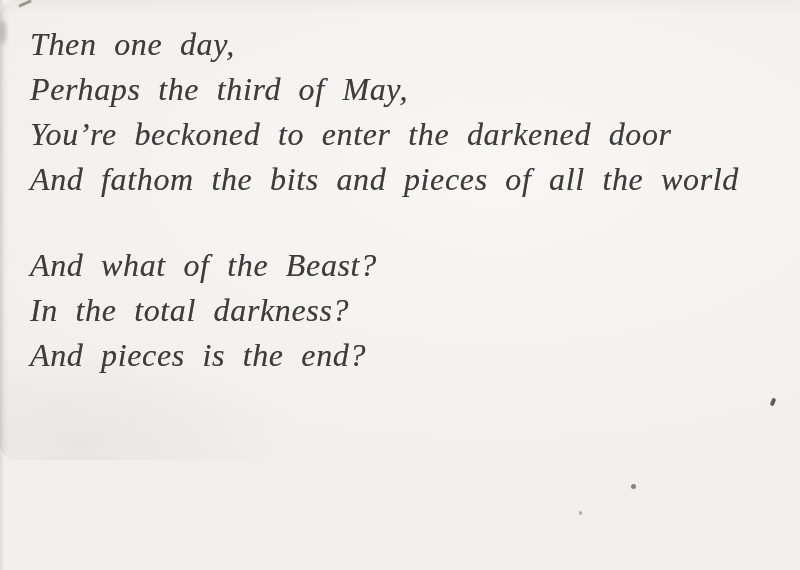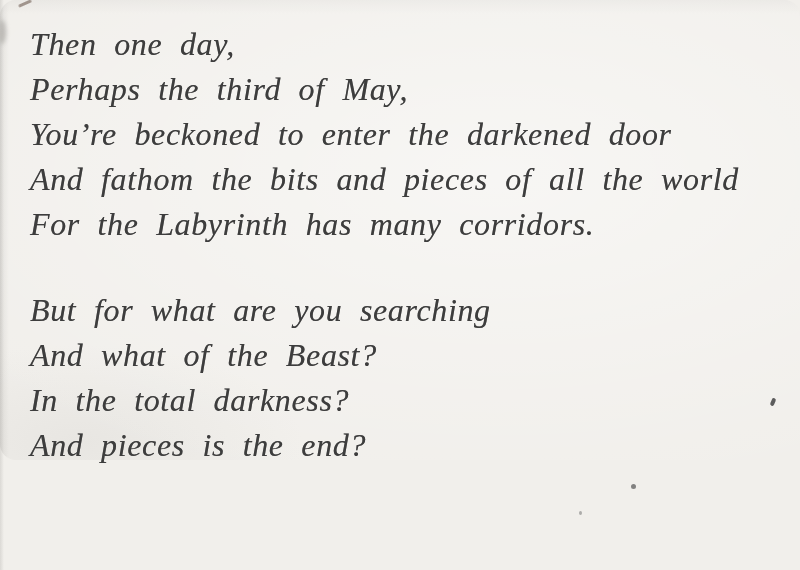--- a/index.html
+++ b/index.html
@@ -96,24 +96,22 @@
   <div class="edge-shade"></div>
   <div class="pen-mark"></div>
   <div class="edge-smudge"></div>
 
   <div class="poem">
     <div class="stanza stanza-1">
       <div class="poem-line">Then one day,</div>
       <div class="poem-line">Perhaps the third of May,</div>
       <div class="poem-line">You’re beckoned to enter the darkened door</div>
       <div class="poem-line">And fathom the bits and pieces of all the world</div>
-      <div class="poem-line">For the Labyrinth has many corridors.</div>
     </div>
     <div class="stanza stanza-2">
-      <div class="poem-line">But for what are you searching</div>
       <div class="poem-line">And what of the Beast?</div>
       <div class="poem-line">In the total darkness?</div>
       <div class="poem-line">And pieces is the end?</div>
     </div>
   </div>
 
   <div class="speck speck-1"></div>
   <div class="speck speck-2"></div>
   <div class="speck speck-3"></div>
 

